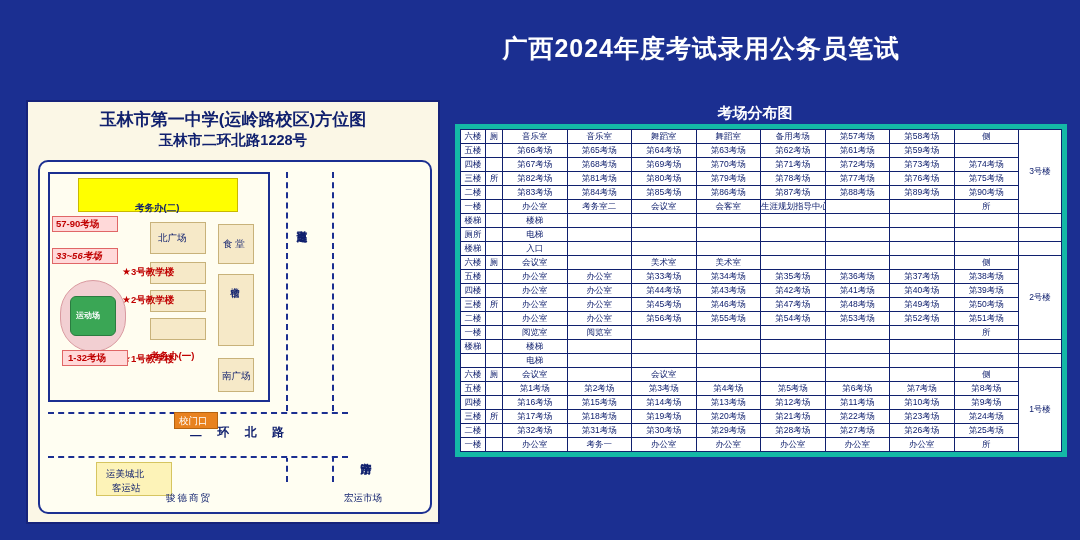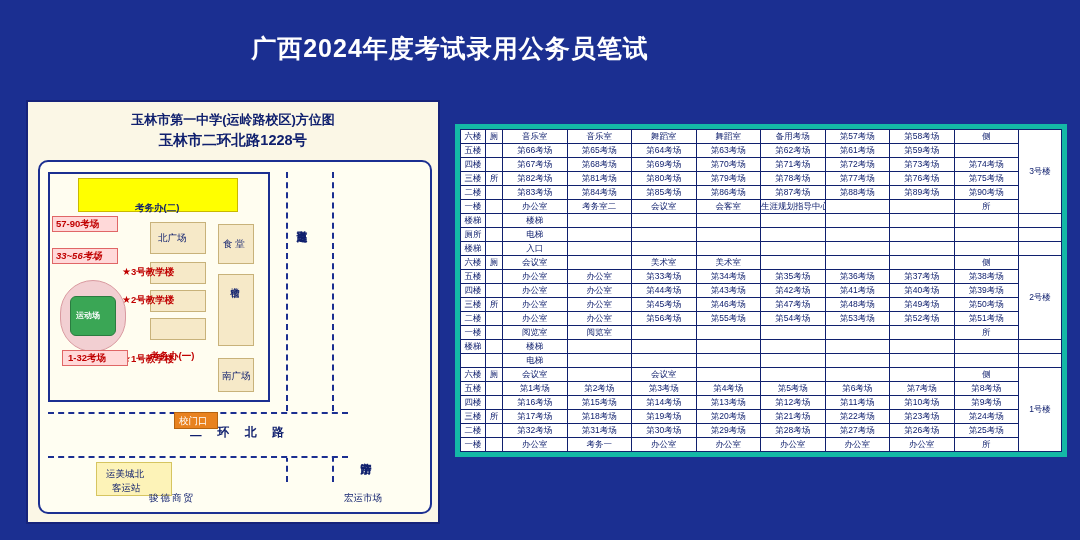--- a/index.html
+++ b/index.html
@@ -5,33 +5,33 @@
   html,body{margin:0;padding:0;}
   body{
     width:1080px;height:540px;overflow:hidden;
     background:#1d2f8f;
     font-family:"Liberation Sans","DejaVu Sans",sans-serif;
   }
   .page{position:relative;width:1080px;height:540px;background:#1b2f91;}
   
   .header{
     position:absolute;left:0;top:0;width:900px;height:96px;
-    display:flex;flex-direction:column;align-items:center;justify-content:center;
+    display:flex;flex-direction:column;align-items:flex-end;justify-content:center;
     color:#ffffff;
   }
   .header .line1{font-size:25px;font-weight:bold;letter-spacing:1px;line-height:36px;}
   .header .line2{font-size:25px;font-weight:bold;letter-spacing:1px;line-height:36px;}
 
   
   .left-panel{
     position:absolute;left:26px;top:100px;width:410px;height:420px;
     background:#fbf7e6;border:2px solid #16237a;
   }
   .left-title{
-    text-align:center;color:#10206e;font-weight:bold;font-size:13px;
+    text-align:center;color:#10206e;font-weight:bold;font-size:17px;
     margin-top:8px;line-height:20px;
   }
   .left-sub{
     text-align:center;color:#10206e;font-weight:bold;font-size:14.5px;line-height:20px;
   }
   .map{
     position:absolute;left:10px;top:58px;width:390px;height:350px;
     background:#fffef2;border:2px solid #1b2f91;border-radius:10px;
   }
   
@@ -142,25 +142,26 @@
 
       <div class="txt txt-red" style="left:110px;top:188px;">考务办(一)</div>
 
       <div class="blk gate"></div>
       <div class="txt" style="left:139px;top:253px;color:#ffffff;font-weight:normal;">校门口</div>
 
       <div class="blk hotel"></div>
       <div class="txt" style="left:66px;top:306px;">运美城北</div>
       <div class="txt" style="left:72px;top:320px;">客运站</div>
 
-      <div class="txt" style="left:109px;top:330px;letter-spacing:2px;">骏德商贸</div>
+      <div class="txt" style="left:126px;top:330px;letter-spacing:2px;">骏德商贸</div>
       <div class="txt" style="left:304px;top:330px;">宏运市场</div>
     </div>
   </div>
 
+  <div class="right-title">考场分布图</div>
 
   <div class="right-panel">
     <table class="grid">
       <tbody id="grid-body">
           <tr>
             <td class="side">六楼</td>
             <td class="sideV">厕</td>
             <td class="wide">音乐室</td>
             <td class="wide">音乐室</td>
             <td class="wide">舞蹈室</td>

